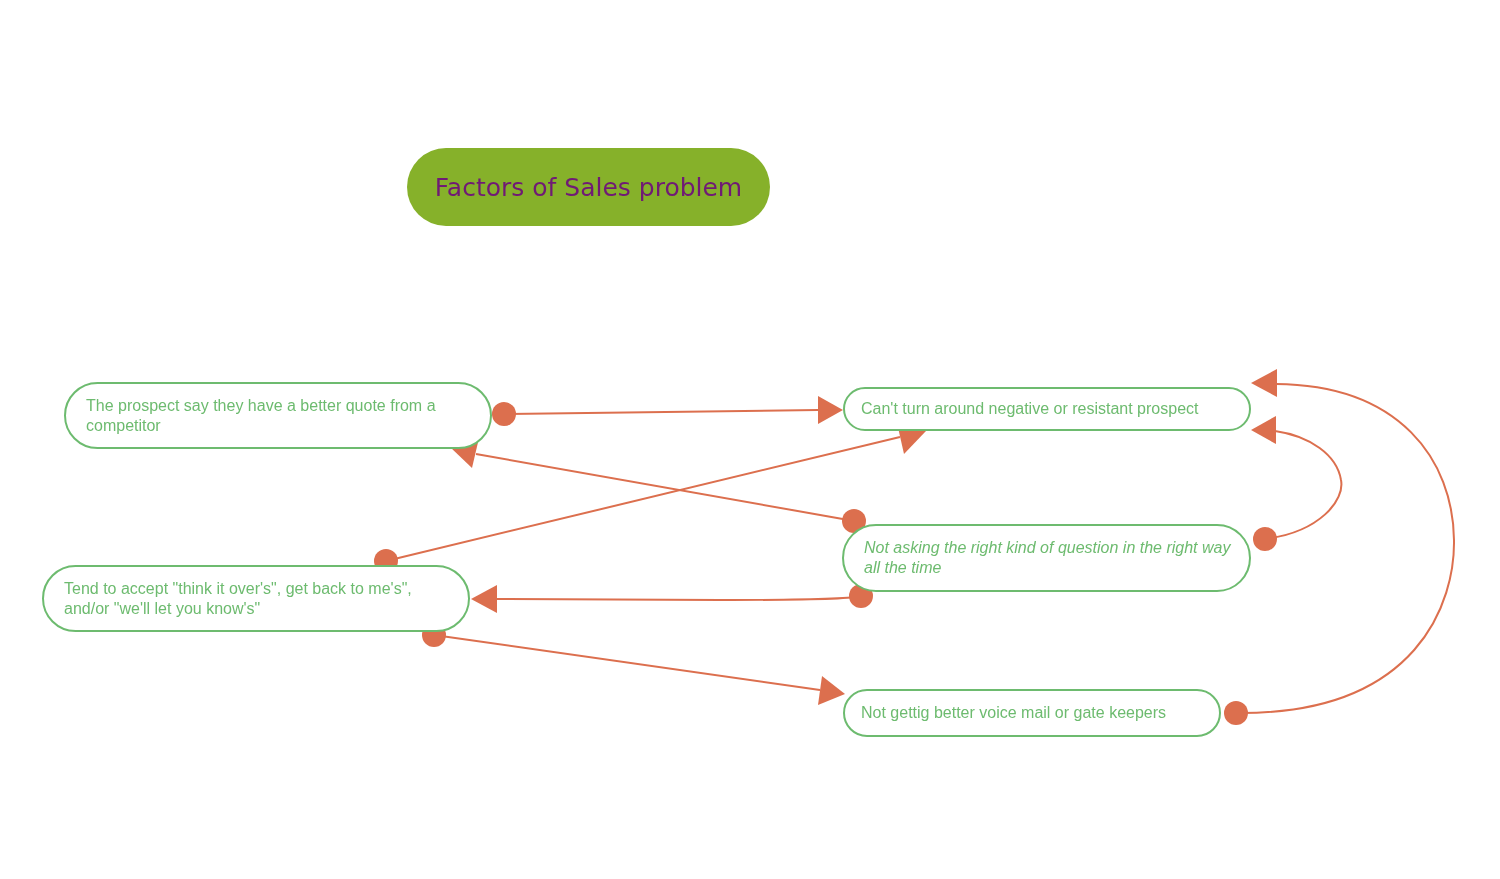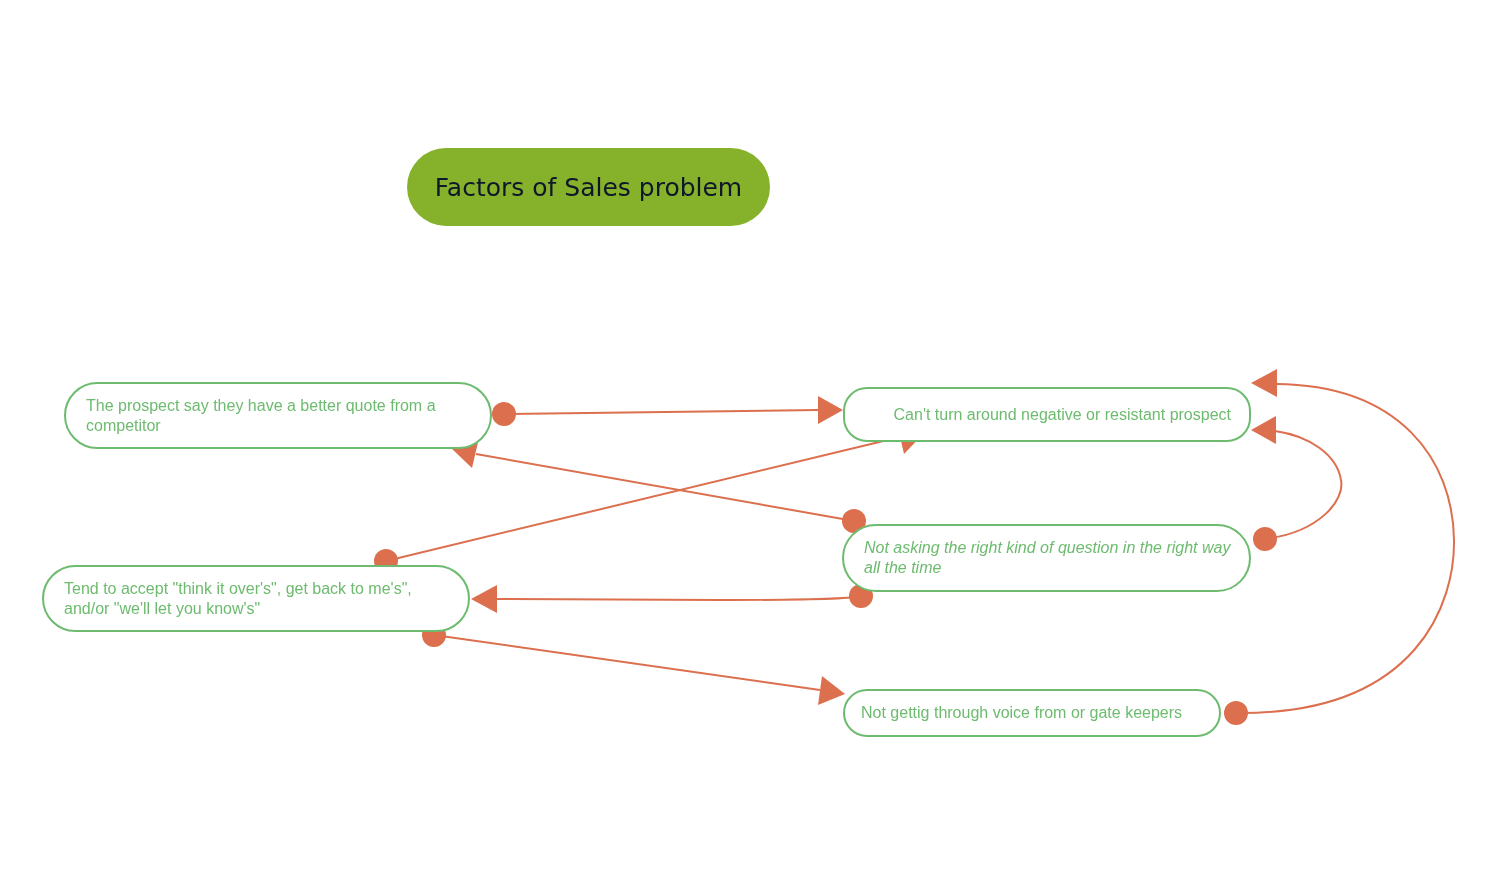--- a/index.html
+++ b/index.html
@@ -2,32 +2,32 @@
 <html><head>
   <meta charset="utf-8">
   <style>
     html, body { margin: 0; padding: 0; background: #ffffff; }
     body { width: 1500px; height: 879px; position: relative; overflow: hidden; font-family: "Liberation Sans", sans-serif; }
     #canvas { position: absolute; left: 0; top: 0; width: 1500px; height: 879px; }
     .title-node {
       position: absolute; left: 407px; top: 148px; width: 363px; height: 78px;
       background: #86b12a; border-radius: 39px;
       display: flex; align-items: center; justify-content: center;
-      color: #0f172a; font-family: "DejaVu Sans", sans-serif; font-size: 25px;
+      color: #701a75; font-family: "DejaVu Sans", sans-serif; font-size: 25px;
       box-sizing: border-box;
     }
     .node {
       position: absolute; box-sizing: border-box;
       border: 2px solid #6dbb6f; background: #ffffff;
       color: #6dbb6f; font-size: 16px; line-height: 20px;
       display: flex; align-items: center;
       padding: 0 18px 0 20px;
     }
     #n1 { left: 64px; top: 382px; width: 428px; height: 67px; border-radius: 34px; }
-    #n2 { left: 843px; top: 387px; width: 408px; height: 55px; border-radius: 24px; padding-left: 16px; justify-content: flex-end; }
+    #n2 { left: 843px; top: 387px; width: 408px; height: 44px; border-radius: 24px; padding-left: 16px; }
     #n3 { left: 842px; top: 524px; width: 409px; height: 68px; border-radius: 34px; font-style: italic; }
     #n4 { left: 42px; top: 565px; width: 428px; height: 67px; border-radius: 34px; }
     #n5 { left: 843px; top: 689px; width: 378px; height: 48px; border-radius: 24px; padding-left: 16px; }
     .connector { fill: none; stroke: #dc6f4e; stroke-width: 2; }
     .dot { fill: #dc6f4e; }
     .arrowhead { fill: #dc6f4e; }
   </style>
 </head>
 <body>
 
@@ -86,14 +86,14 @@
 <div class="node" id="n2">
   <span>Can't turn around negative or resistant prospect</span>
 </div>
 <div class="node" id="n3">
   <span>Not asking the right kind of question in the right way all the time</span>
 </div>
 <div class="node" id="n4">
   <span>Tend  to accept "think it over's", get back to me's", and/or "we'll let you know's"</span>
 </div>
 <div class="node" id="n5">
-  <span>Not gettig through voice from or gate keepers</span>
+  <span>Not gettig better voice mail or gate keepers</span>
 </div>
 
 </body></html>

